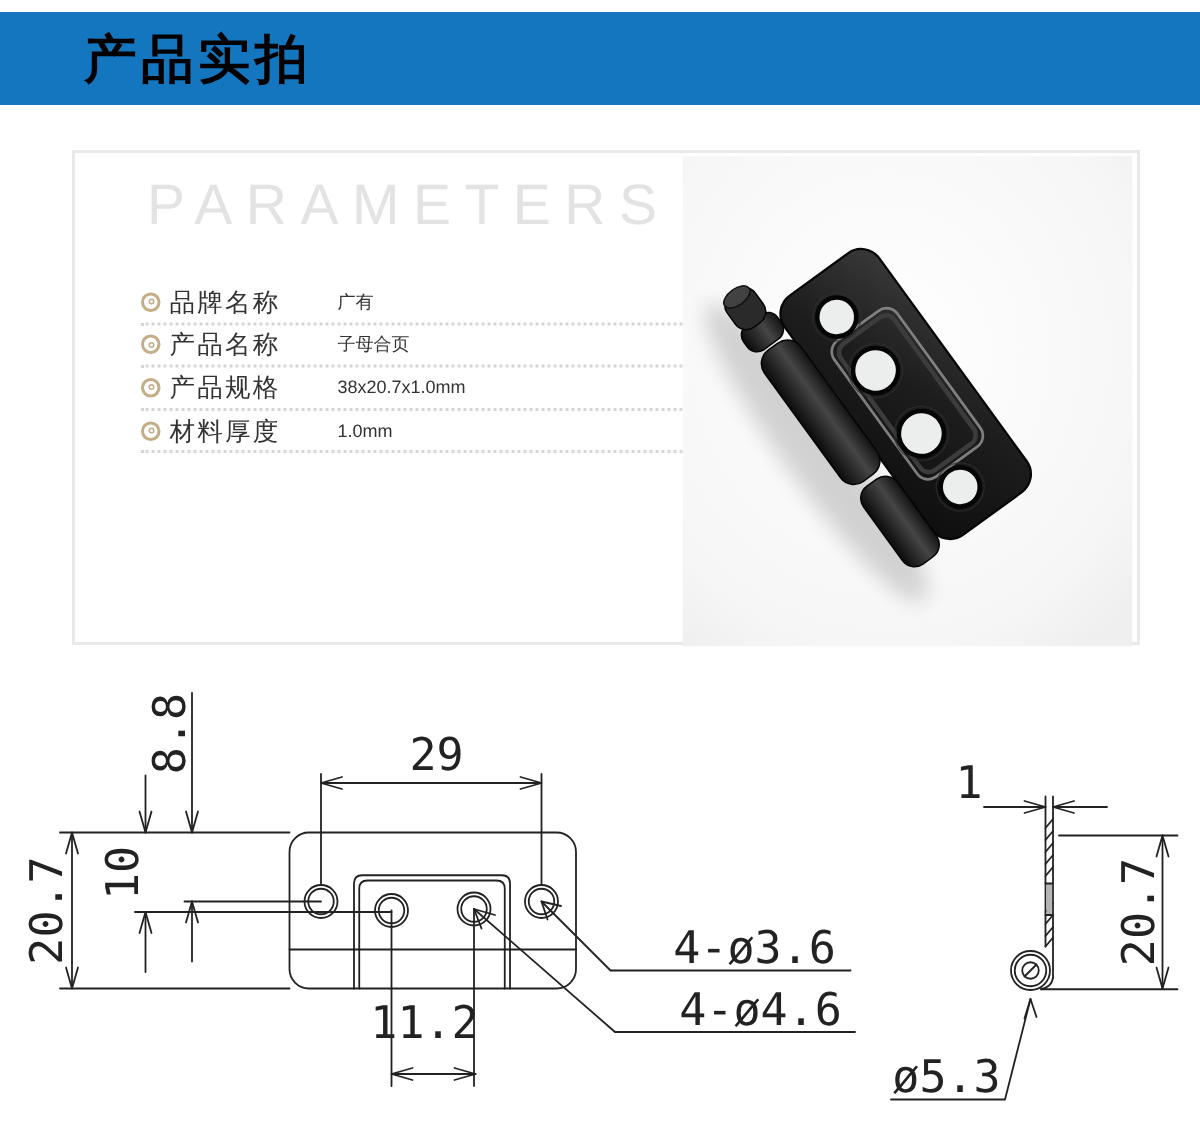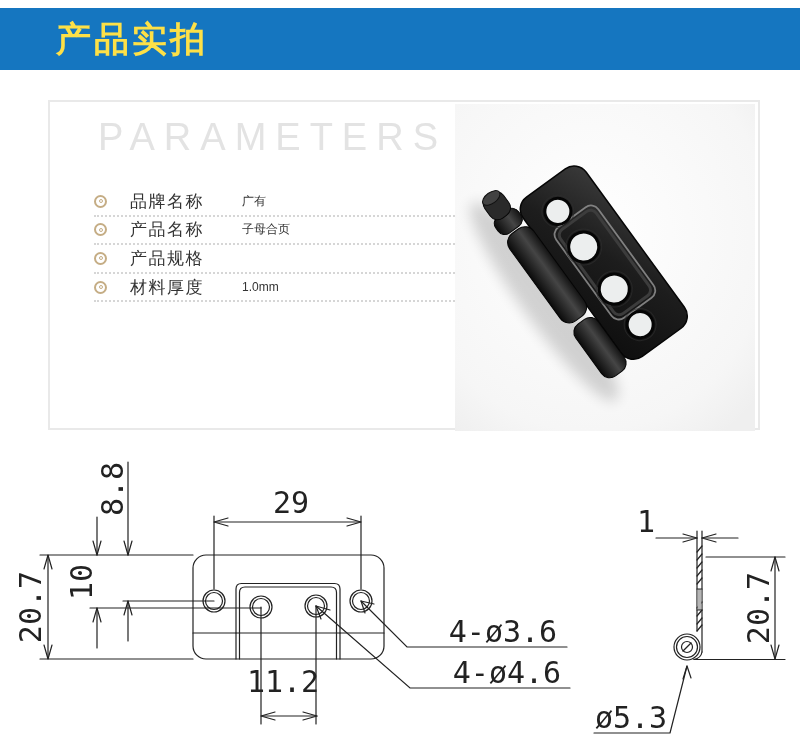--- a/index.html
+++ b/index.html
@@ -1,30 +1,30 @@
 <!DOCTYPE html>
 <html><head>
 <meta charset="utf-8">
 <style>
   * { margin:0; padding:0; box-sizing:border-box; }
   html,body { width:800px; height:754px; background:#ffffff; font-family:"Liberation Sans", sans-serif; }
   .page { position:relative; width:800px; height:754px; background:#ffffff; overflow:hidden; }
 
   
   .header-bar { position:absolute; left:0; top:8px; width:800px; height:62px; background:#1576c0; display:flex; align-items:center; }
-  .header-title { margin-left:56px; color:#fde047; font-size:35px; font-weight:bold; letter-spacing:3px;font-family:Liberation Serif, serif; }
+  .header-title { margin-left:56px; color:#000000; font-size:35px; font-weight:bold; letter-spacing:3px;font-family:Liberation Serif, serif; }
 
   
   .panel { position:absolute; left:48px; top:100px; width:712px; height:330px; border:2px solid #e9e9e9; background:#ffffff; }
   .watermark { position:absolute; left:48px; top:14px; font-size:38px; font-weight:400; letter-spacing:9px; color:#e3e3e3; }
   .spec-table { position:absolute; left:44px; top:86px; width:372px; }
   .spec-row { display:flex; align-items:center; height:28.6px; border-bottom:2px dotted #d6d6d6; }
   .bullet { width:13px; height:13px; border:2px solid #c5ad85; border-radius:50%; display:flex; align-items:center; justify-content:center; flex:0 0 auto; }
   .bullet-inner { width:4px; height:4px; border:1.5px solid #c5ad85; border-radius:50%; }
-  .spec-label { margin-left:23px; width:102px; font-size:17px; color:#333333; letter-spacing:1.5px; flex:0 0 auto; }
+  .spec-label { margin-left:6px; width:102px; font-size:17px; color:#333333; letter-spacing:1.5px; flex:0 0 auto; }
   .spec-value { margin-left:10px; font-size:12px; color:#333333; }
 
   
   .photo-box { position:absolute; left:405px; top:2px; width:300px; height:327px; }
 
   
   .drawing-box { position:absolute; left:0; top:434px; width:800px; height:320px; }
   .cad-text { font-family:"DejaVu Sans Mono", monospace; font-size:30px; fill:#222222; }
   .cad-line { stroke:#222222; stroke-width:1.2; fill:none; stroke-linecap:round; }
 </style>
@@ -53,20 +53,21 @@
             <span class="bullet-inner"></span>
           </span>
         <span class="spec-label">产品名称</span>
         <span class="spec-value">子母合页</span>
       </div>
       <div class="spec-row">
         <span class="bullet">
             <span class="bullet-inner"></span>
           </span>
         <span class="spec-label">产品规格</span>
+        <span class="spec-value">38x20.7x1.0mm</span>
       </div>
       <div class="spec-row">
         <span class="bullet">
             <span class="bullet-inner"></span>
           </span>
         <span class="spec-label">材料厚度</span>
         <span class="spec-value">1.0mm</span>
       </div>
     </div>
 

